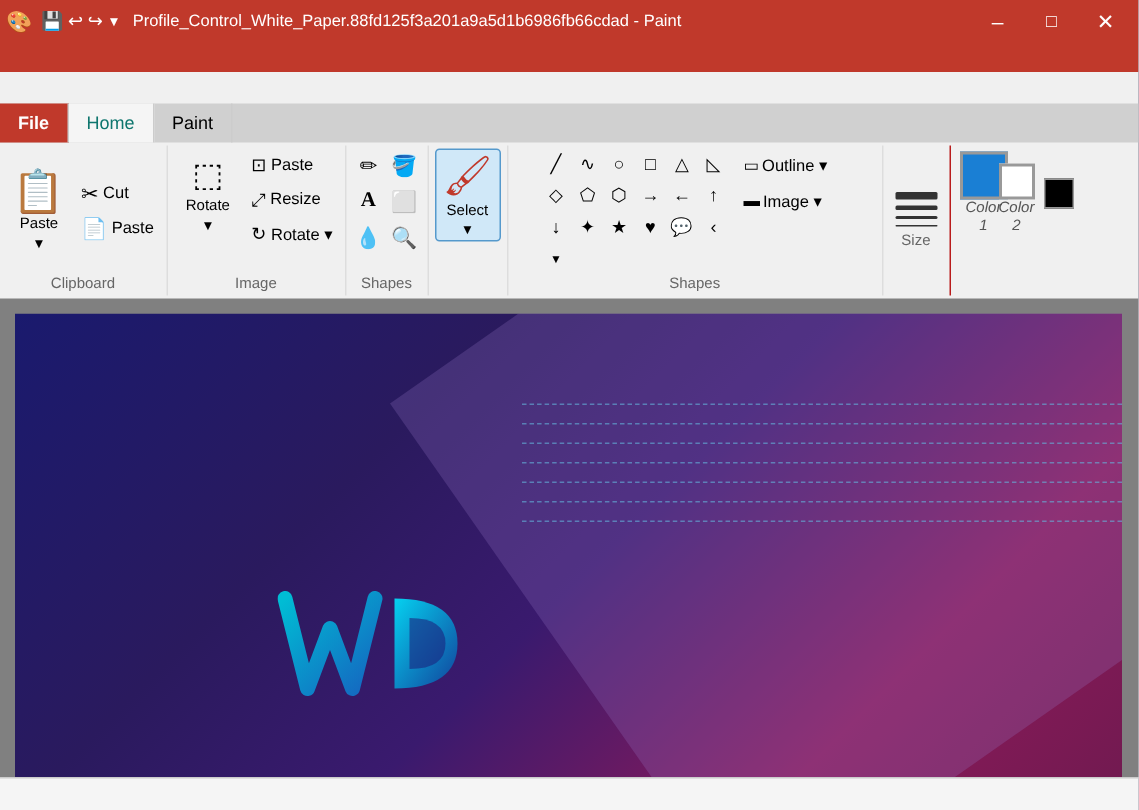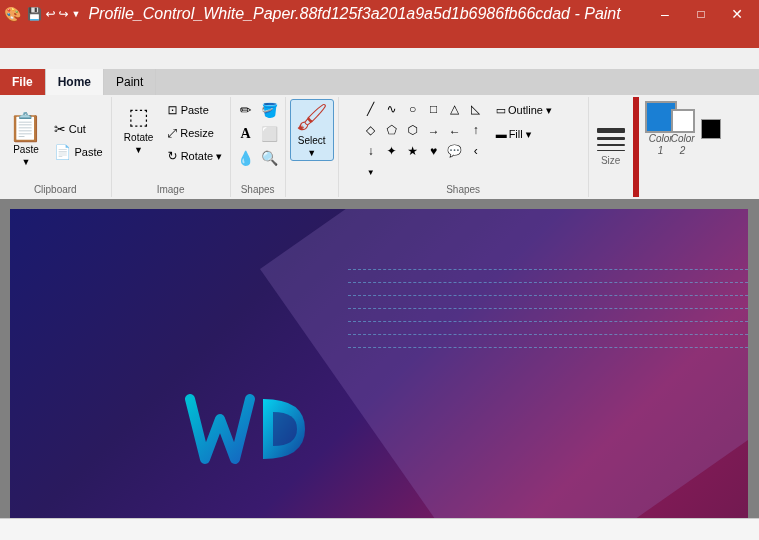--- a/index.html
+++ b/index.html
@@ -14,22 +14,22 @@
     .ribbon-tab {
       padding: 4px 12px;
       font-size: 12px;
       cursor: pointer;
       height: 26px;
       display: flex; align-items: center;
       border-right: 1px solid #ccc;
     }
     .ribbon-tab.active {
       background: #f5f5f5;
-      color: #0f172a;
-      font-weight: 700;
+      color: #0f766e;
+      font-weight: 400;
       border-bottom: none;
     }
     .ribbon-tab.file-tab {
       background: #c0392b;
       color: white;
       font-weight: 600;
       height: 26px;
     }
 
     .ribbon-content {
@@ -126,21 +126,21 @@
     }
     .outline-fill-btn {
       display: flex; align-items: center; gap: 2px;
       padding: 2px 4px; cursor: pointer; border-radius: 2px;
       font-size: 11px; white-space: nowrap; height: 22px; min-width: 70px;
     }
 
     
     .size-group {
       display: flex; flex-direction: column; align-items: center; justify-content: center;
-      padding: 4px 8px; border-right: 6px solid #b91c1c;
+      padding: 4px 8px; border-right: 1px solid #b91c1c;
     }
     .size-lines { display: flex; flex-direction: column; gap: 4px; align-items: center; }
     .size-line { background: #333; border-radius: 1px; }
 
     
     .colors-group {
       display: flex; flex-direction: column; padding: 4px 6px; font-style: italic;
     }
     .colors-top {
       display: flex; gap: 4px; align-items: center;
@@ -226,21 +226,21 @@
 <div class="app-wrapper">
 
   <div class="combined-title-qat">
     <div class="title-row">
       <span style="font-size:14px; margin-right:6px;">🎨</span>
 
       <span style="color:white;font-size:12px;margin-right:3px;cursor:pointer;">💾</span>
       <span style="color:white;font-size:12px;margin-right:3px;cursor:pointer;">↩</span>
       <span style="color:white;font-size:12px;margin-right:3px;cursor:pointer;">↪</span>
       <span style="color:white;font-size:9px;margin-right:8px;cursor:pointer;">▼</span>
-      <span style="color:white;font-size:16px;flex:1;overflow:hidden;white-space:nowrap;text-overflow:ellipsis;font-style:italic;">Profile_Control_White_Paper.88fd125f3a201a9a5d1b6986fb66cdad - Paint</span>
+      <span style="color:white;font-size:11px;flex:1;overflow:hidden;white-space:nowrap;text-overflow:ellipsis;">Profile_Control_White_Paper.88fd125f3a201a9a5d1b6986fb66cdad - Paint</span>
       <span style="color:white;width:36px;height:28px;display:flex;align-items:center;justify-content:center;cursor:pointer;font-size:14px;">–</span>
       <span style="color:white;width:36px;height:28px;display:flex;align-items:center;justify-content:center;cursor:pointer;font-size:12px;">□</span>
       <span style="color:white;width:36px;height:28px;display:flex;align-items:center;justify-content:center;cursor:pointer;font-size:14px;">✕</span>
     </div>
   </div>
 
   <div class="ribbon-tabs">
     <div class="ribbon-tab file-tab">File</div>
     <div class="ribbon-tab active">Home</div>
     <div class="ribbon-tab">Paint</div>
@@ -343,21 +343,21 @@
           <div class="shape-btn" style="font-size:8px;">▼</div>
         </div>
 
         <div class="outline-fill-col">
           <div class="outline-fill-btn">
             <span style="font-size:11px;">▭</span>
             <span>Outline ▾</span>
           </div>
           <div class="outline-fill-btn">
             <span style="font-size:11px;">▬</span>
-            <span>Fill ▾</span>
+            <span>Image ▾</span>
           </div>
         </div>
       </div>
       <div class="ribbon-group-label">Shapes</div>
     </div>
 
     <div class="size-group">
       <div class="size-lines">
         <div class="size-line" style="width:28px;height:5px;cursor:pointer;"></div>
         <div class="size-line" style="width:28px;height:3px;cursor:pointer;"></div>

